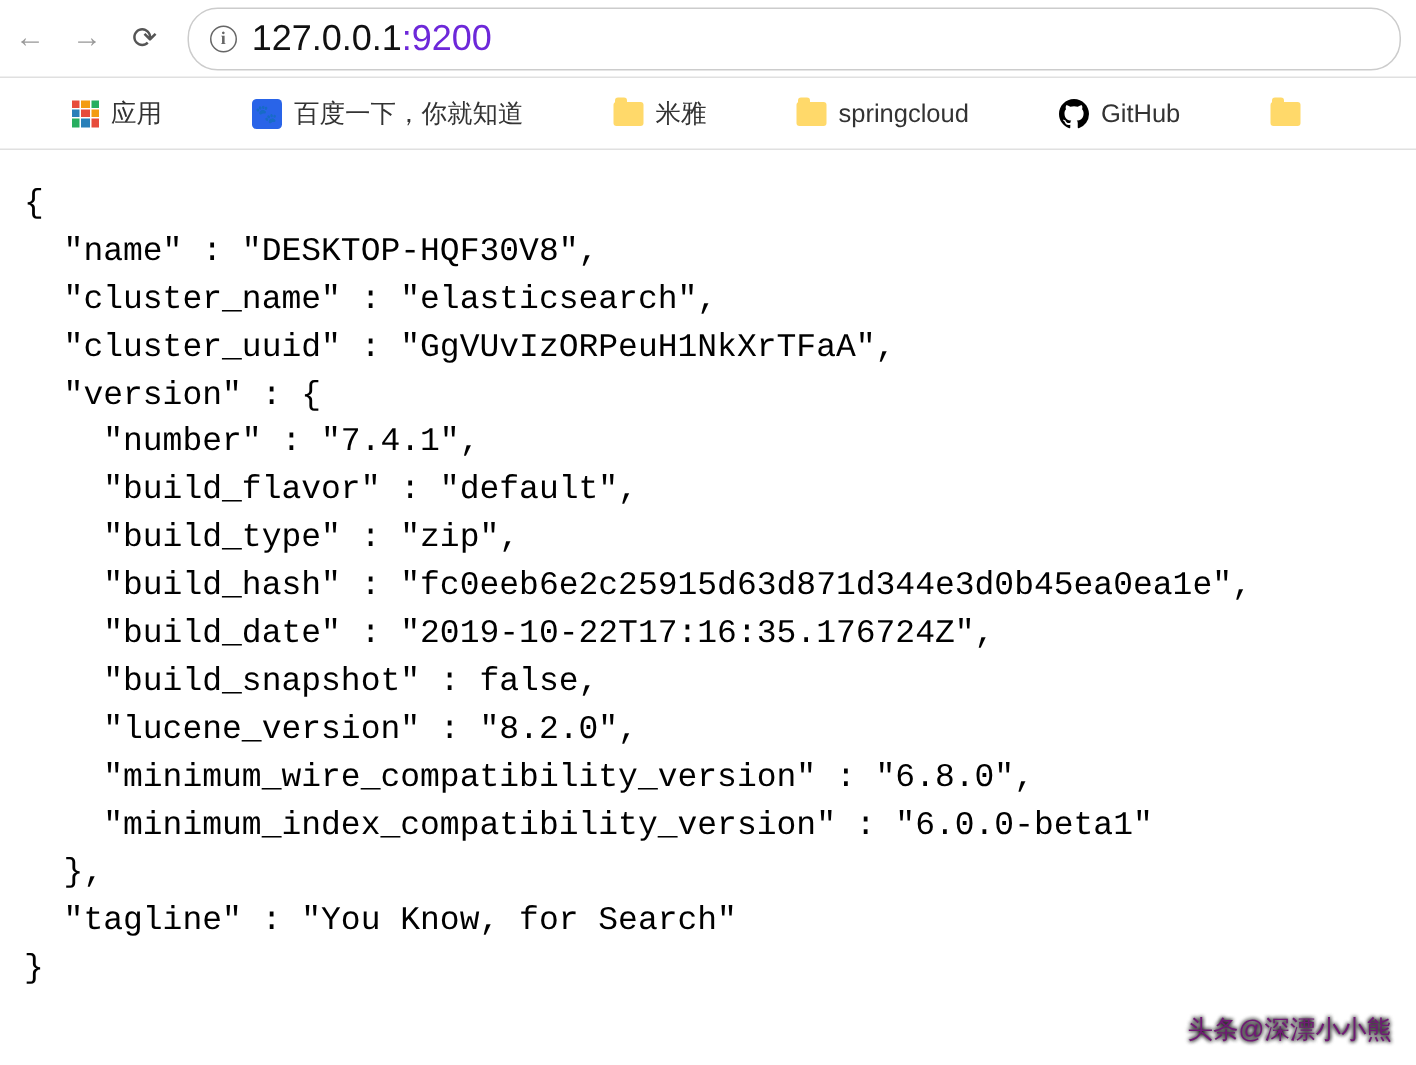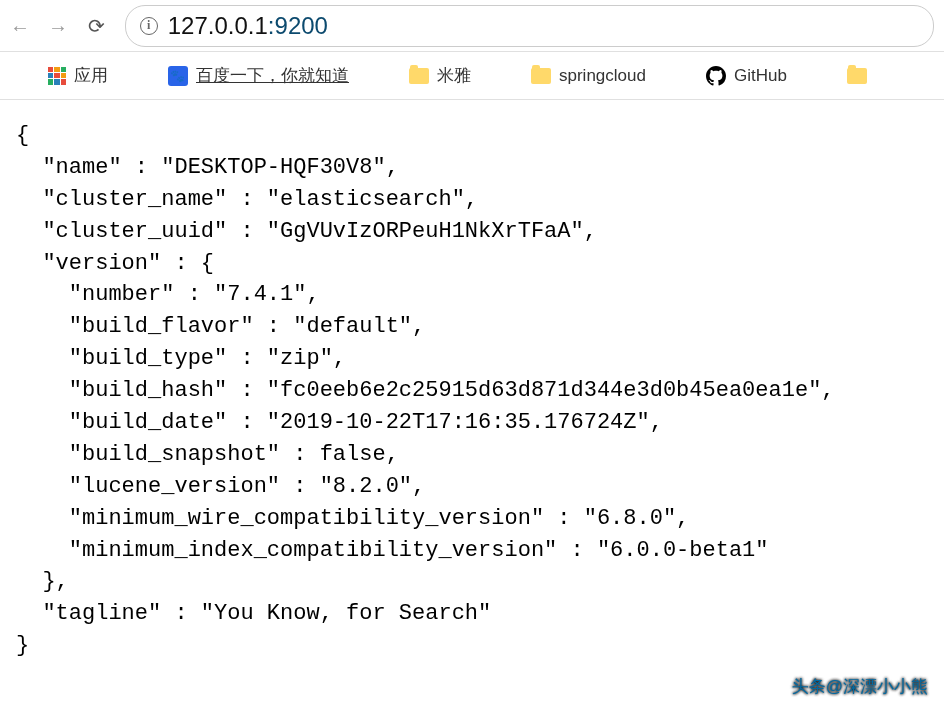--- a/index.html
+++ b/index.html
@@ -56,21 +56,21 @@
       color: #666;
       margin-right: 10px;
       font-family: serif;
       font-weight: bold;
     }
     .url-text {
       font-size: 24px;
       color: #111;
     }
     .url-port {
-      color: #0c4a6e;
+      color: #6d28d9;
     }
     .bookmarks-bar {
       display: flex;
       align-items: center;
       padding: 10px 12px;
       border-bottom: 1px solid #e0e0e0;
       gap: 24px;
       height: 48px;
       background: #fff;
     }
@@ -129,36 +129,35 @@
       border-radius: 2px 2px 0 0;
     }
     .github-icon {
       width: 20px;
       height: 20px;
       display: flex;
       align-items: center;
       justify-content: center;
     }
     .underline {
-      text-decoration: underline;
     }
     .content {
       padding: 20px 16px;
       font-family: "Courier New", monospace;
       font-size: 22px;
       line-height: 1.45;
       color: #000;
       white-space: pre;
     }
     .watermark {
       position: absolute;
       bottom: 12px;
       right: 16px;
       font-size: 17px;
-      color: #0369a1;
+      color: #701a75;
       text-shadow: 0 0 3px #000, 0 0 3px #000;
       font-family: Arial, sans-serif;
     }
   </style>
 </head>
 <body>
 
 <div class="toolbar">
   <div class="nav-arrows">
     <span class="nav-arrow">←</span>

